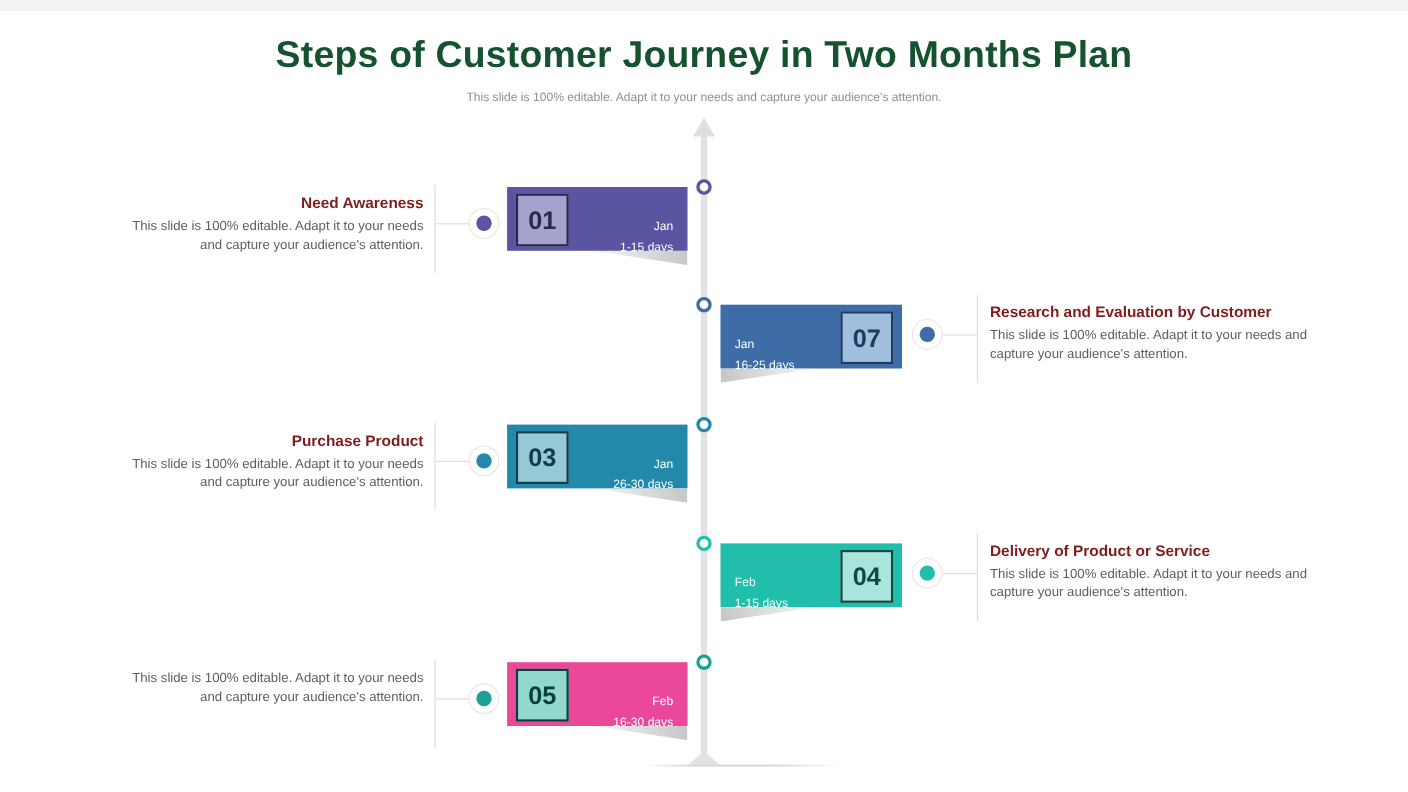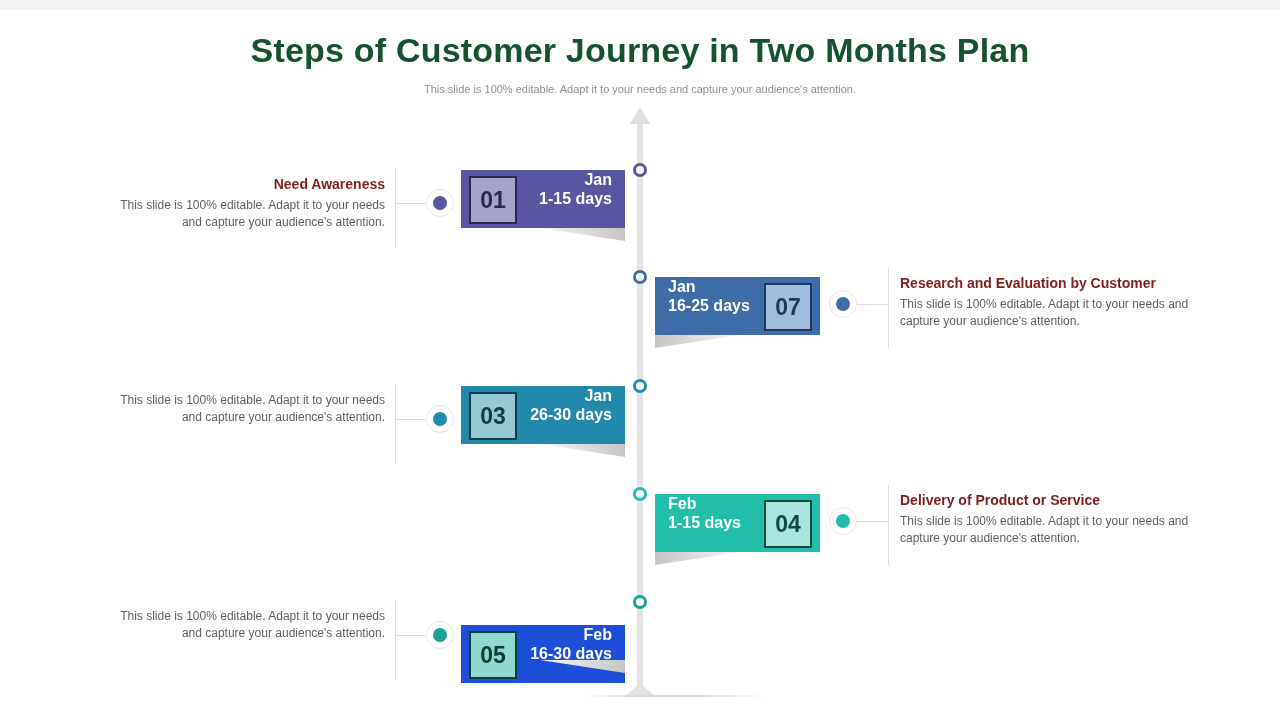--- a/index.html
+++ b/index.html
@@ -54,21 +54,21 @@
   .banner{position:absolute;top:0;height:58px;}
   .step.left  .banner{left:461px;width:164px;}
   .step.right .banner{left:655px;width:165px;}
   .numbox{
     position:absolute;top:6px;width:44px;height:44px;border:2px solid;
     display:flex;align-items:center;justify-content:center;
     font-size:23px;font-weight:700;
   }
   .step.left  .numbox{left:8px;}
   .step.right .numbox{right:8px;}
-  .dates{position:absolute;top:0;color:#ffffff;font-size:16px;font-weight:700;line-height:19px;}
+  .dates{position:absolute;top:27px;color:#ffffff;font-size:11px;font-weight:400;line-height:19px;}
   .step.left  .dates{right:13px;text-align:right;}
   .step.right .dates{left:13px;text-align:left;}
   .curl{position:absolute;top:58px;width:85px;height:13px;}
   .step.left  .curl{
     left:540px;clip-path:polygon(100% 0,100% 100%,0 0);
     background:linear-gradient(to left,#c6c6c6,#efefef 85%);
   }
   .step.right .curl{
     left:655px;clip-path:polygon(0 0,0 100%,100% 0);
     background:linear-gradient(to right,#c6c6c6,#efefef 85%);
@@ -130,20 +130,21 @@
         <div>Jan</div>
         <div>16-25 days</div>
       </div>
     </div>
     <div class="curl"></div>
     <div class="ring" style="border-color: rgb(61, 108, 166);"></div>
   </div>
 
   <div class="step left s3">
     <div class="tblock">
+      <div class="stitle">Purchase Product</div>
       <div class="sdesc">This slide is 100% editable. Adapt it to your needs and capture your audience's attention.</div>
     </div>
     <div class="divider"></div>
     <div class="connector"></div>
     <div class="dotring"></div>
     <div class="dot" style="background-color: rgb(35, 137, 171);"></div>
     <div class="banner" style="background-color: rgb(35, 137, 171);">
       <div class="numbox" style="background-color: rgb(150, 200, 214); border-color: rgb(14, 60, 74); color: rgb(14, 60, 74);">
         <span>03</span>
       </div>
@@ -179,21 +180,21 @@
   </div>
 
   <div class="step left s5">
     <div class="tblock">
       <div class="sdesc">This slide is 100% editable. Adapt it to your needs and capture your audience's attention.</div>
     </div>
     <div class="divider"></div>
     <div class="connector"></div>
     <div class="dotring"></div>
     <div class="dot" style="background-color: rgb(26, 160, 149);"></div>
-    <div class="banner" style="background-color: #1d4ed8; margin-top: 23px;">
+    <div class="banner" style="background-color: #ec4899;">
       <div class="numbox" style="background-color: rgb(146, 216, 207); border-color: rgb(6, 64, 57); color: rgb(6, 64, 57);">
         <span>05</span>
       </div>
       <div class="dates">
         <div>Feb</div>
         <div>16-30 days</div>
       </div>
     </div>
     <div class="curl"></div>
     <div class="ring" style="border-color: rgb(26, 160, 149);"></div>

